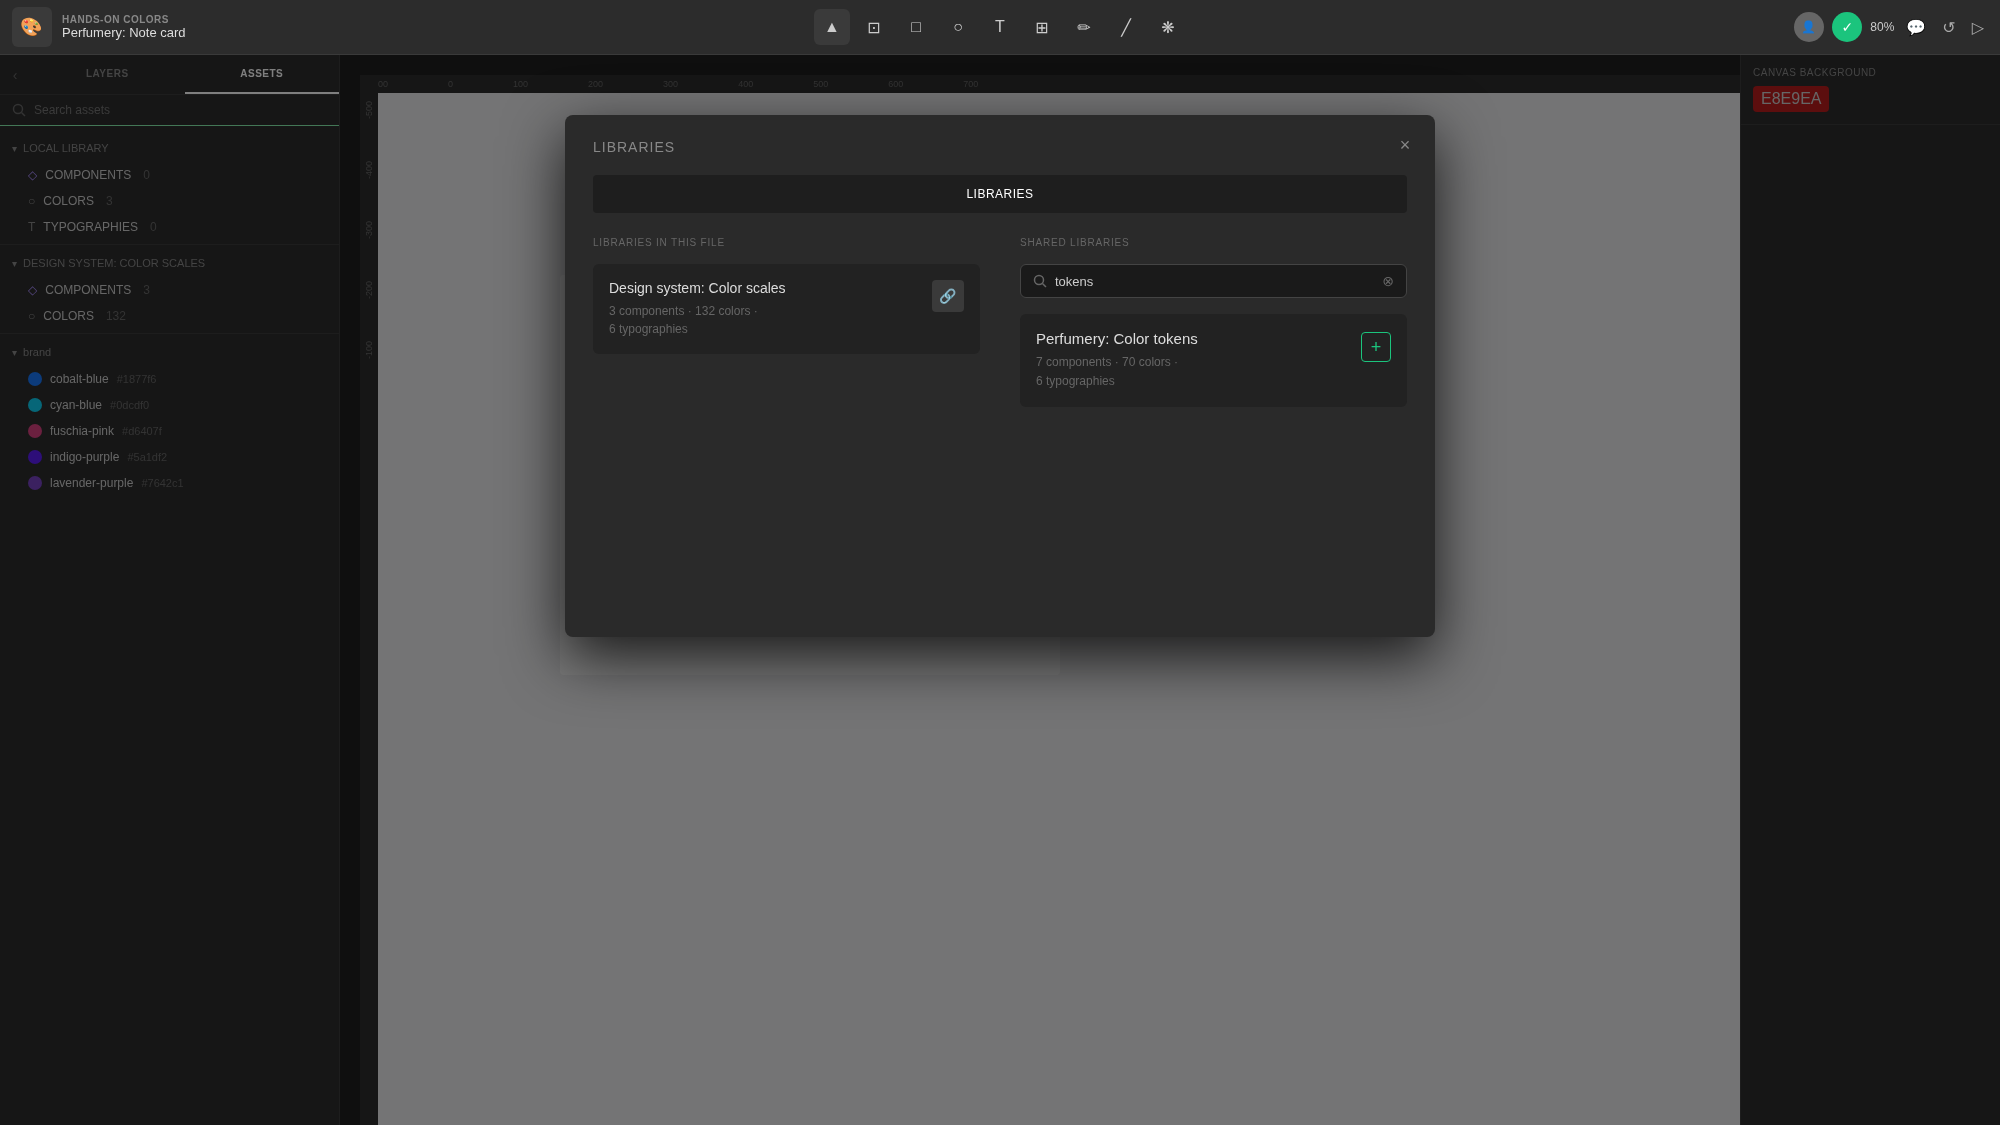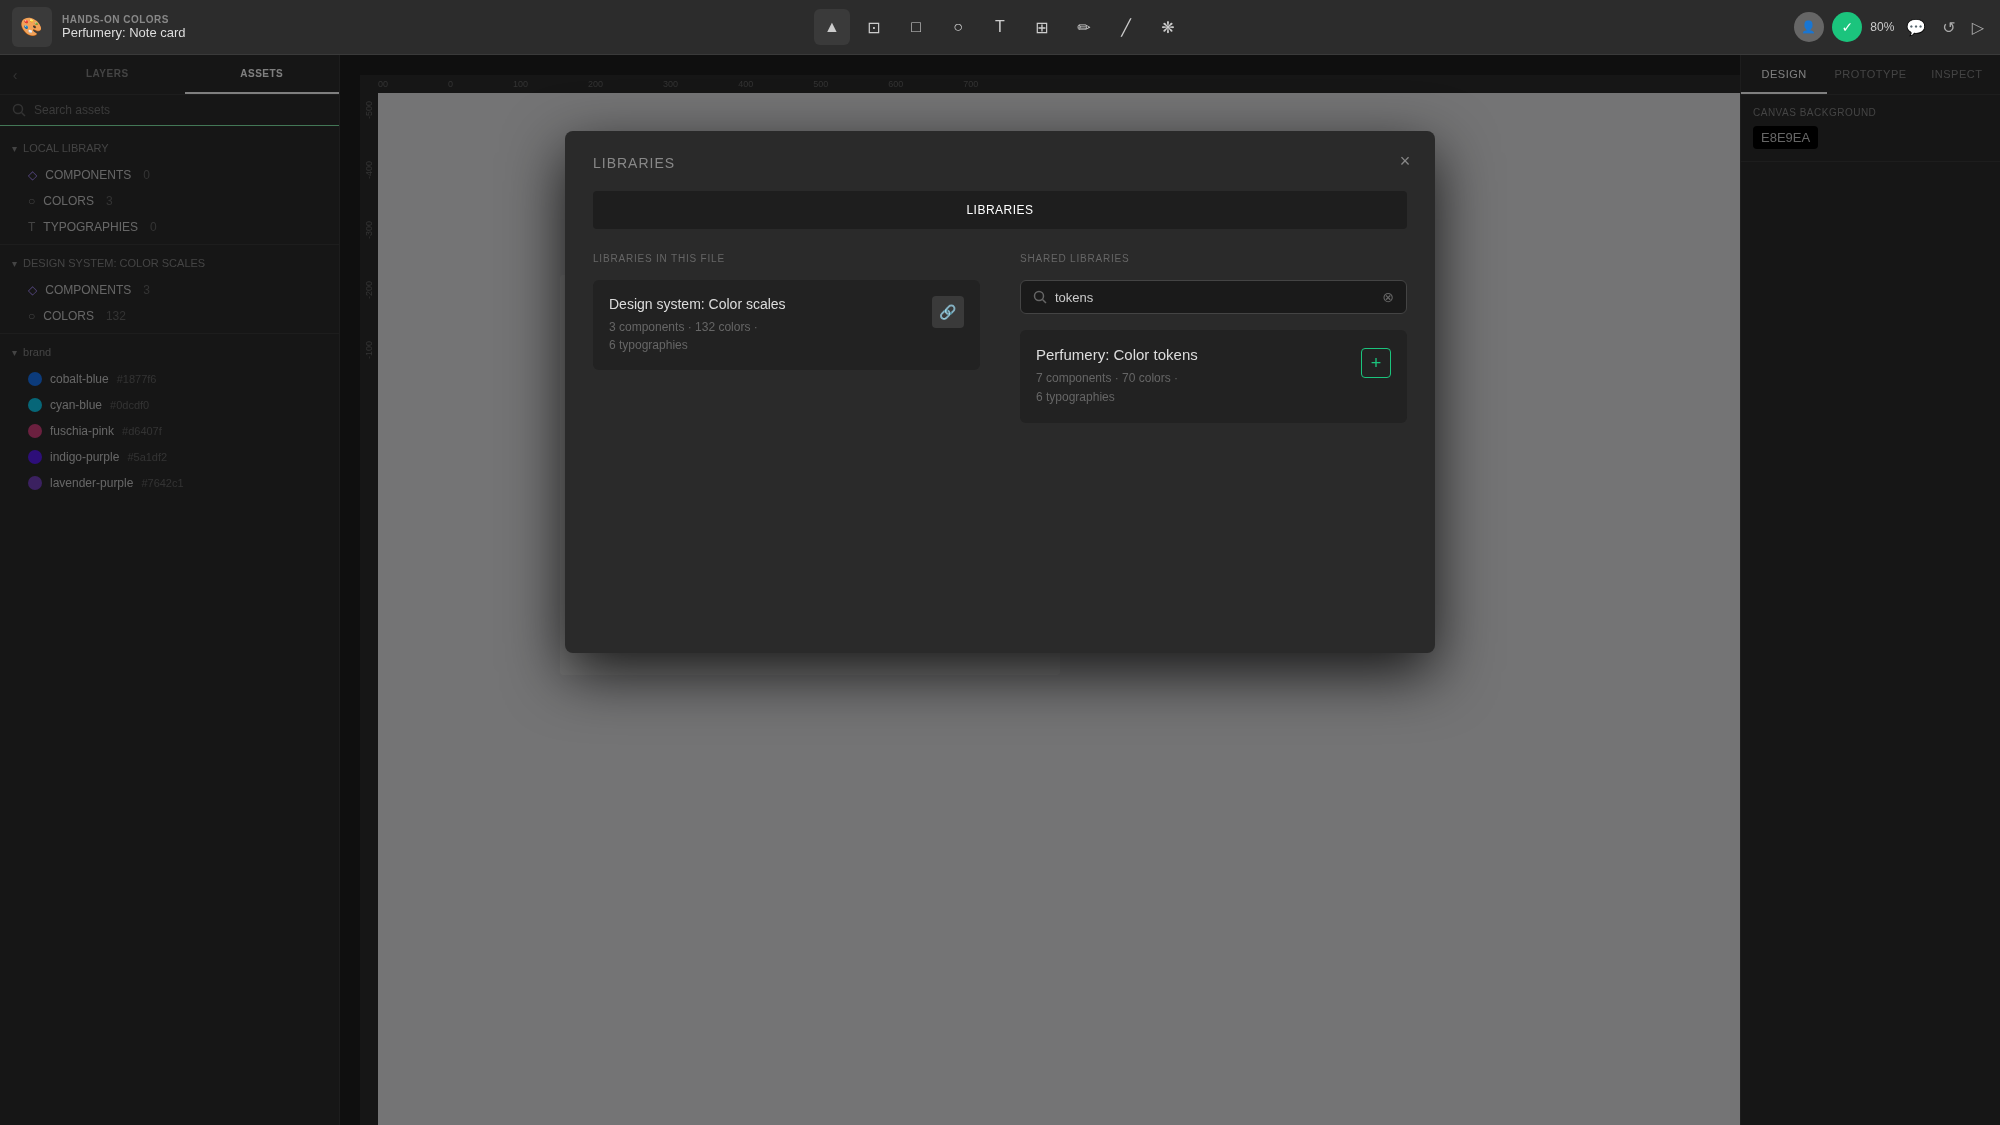--- a/index.html
+++ b/index.html
@@ -173,40 +173,40 @@
       border-bottom: 1px solid #3a3a3a;
     }
     .right-section-title {
       font-size: 10px; color: #888; text-transform: uppercase;
       letter-spacing: 0.5px; margin-bottom: 8px;
     }
     .canvas-bg-row {
       display: flex; align-items: center; justify-content: space-between;
     }
     .canvas-bg-value {
-      font-size: 13px; color: #ccc;
-      background: #000000; padding: 4px 8px; border-radius: 4px;
+      font-size: 16px; color: #ccc;
+      background: #b91c1c; padding: 4px 8px; border-radius: 4px;
     }
 
     
     .canvas-area {
       position: absolute;
       top: 75px; left: 360px; right: 260px; bottom: 0;
       background: #e8e9ea;
       overflow: hidden;
     }
 
     
     .modal-overlay {
       position: absolute;
       top: 55px; left: 0; right: 0; bottom: 0;
       background: rgba(0,0,0,0.5);
       z-index: 100;
       display: flex; align-items: flex-start; justify-content: center;
-      padding-top: 76px;
+      padding-top: 60px;
     }
     .modal {
       background: #2a2a2a;
       border-radius: 8px;
       width: 870px;
       max-height: 680px;
       position: relative;
       overflow: hidden;
       box-shadow: 0 20px 60px rgba(0,0,0,0.8);
     }
@@ -459,25 +459,20 @@
     </div>
     <div class="section-item">
       <div class="color-dot" style="background:#7642c1"></div>
       <span>lavender-purple</span>
       <span class="color-hex">#7642c1</span>
     </div>
   </div>
 </div>
 
 <div class="right-panel">
-  <div class="right-tabs">
-    <div class="right-tab active">DESIGN</div>
-    <div class="right-tab">PROTOTYPE</div>
-    <div class="right-tab">INSPECT</div>
-  </div>
   <div class="right-section">
     <div class="right-section-title">CANVAS BACKGROUND</div>
     <div class="canvas-bg-row">
       <div class="canvas-bg-value">E8E9EA</div>
     </div>
   </div>
 </div>
 
 <div class="canvas-area">
 

